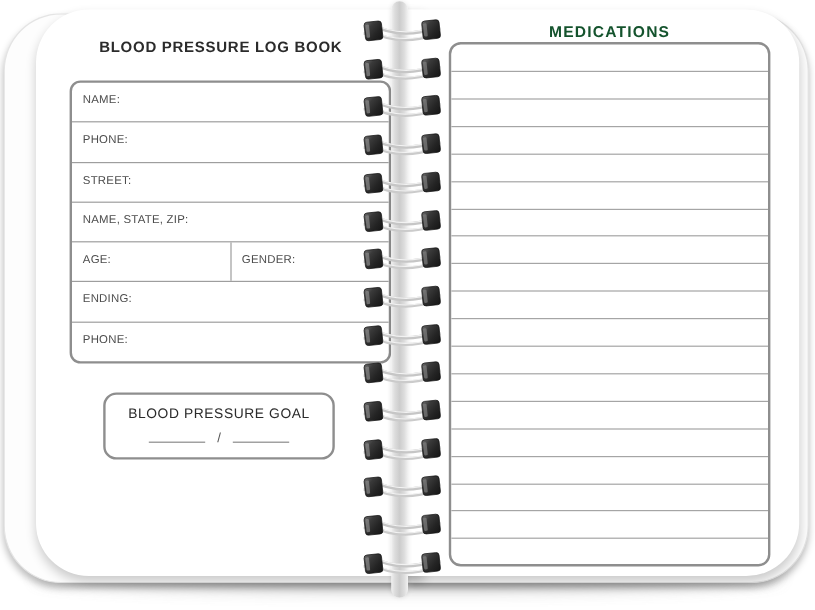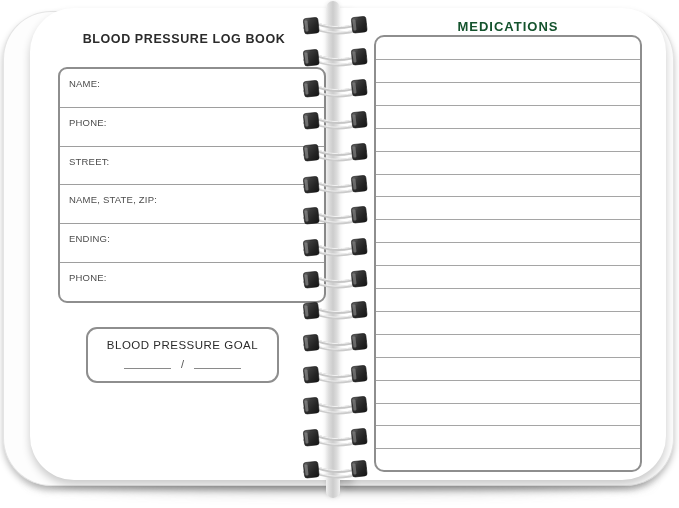--- a/index.html
+++ b/index.html
@@ -82,20 +82,28 @@
         </div>
       </div>
       <div class="frow">
         <div class="fcell">
           <span class="flabel">STREET:</span>
         </div>
       </div>
       <div class="frow">
         <div class="fcell">
           <span class="flabel">NAME, STATE, ZIP:</span>
+        </div>
+      </div>
+      <div class="frow split">
+        <div class="fcell">
+          <span class="flabel">AGE:</span>
+        </div>
+        <div class="fcell">
+          <span class="flabel">GENDER:</span>
         </div>
       </div>
       <div class="frow">
         <div class="fcell">
           <span class="flabel">ENDING:</span>
         </div>
       </div>
       <div class="frow">
         <div class="fcell">
           <span class="flabel">PHONE:</span>

